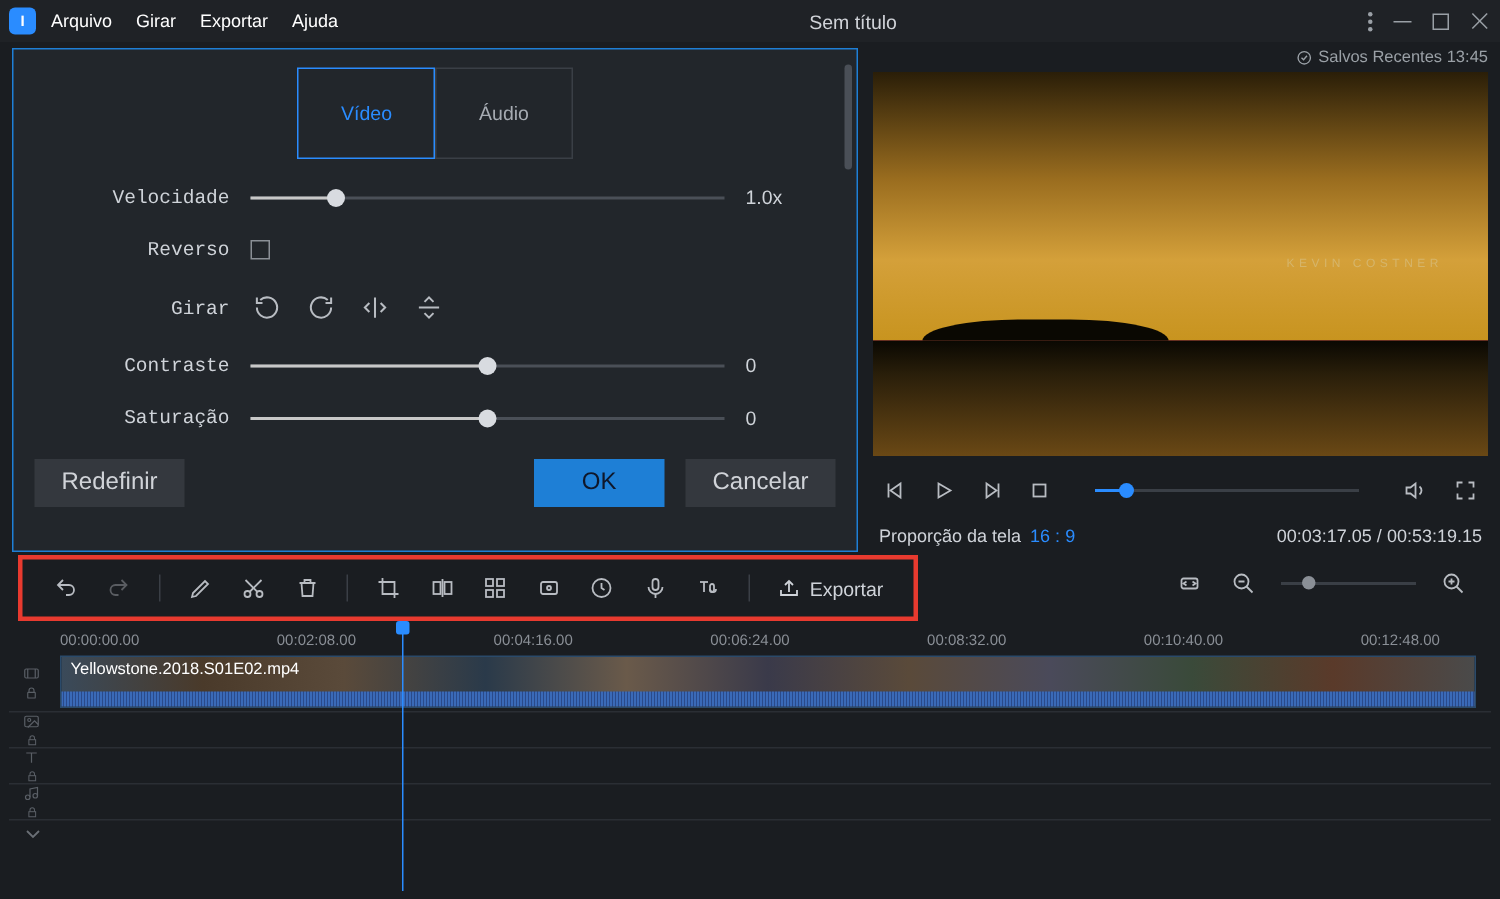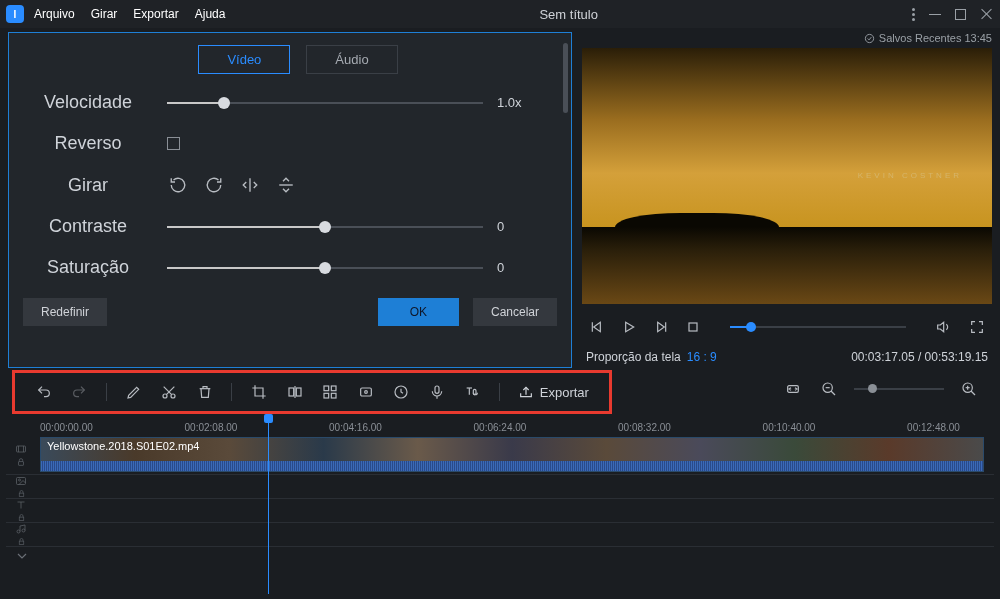--- a/index.html
+++ b/index.html
@@ -18,39 +18,39 @@
 .window-ctl .max { width: 11px; height: 11px; border: 1px solid #9aa0a6; }
 .window-ctl .close { width: 14px; height: 14px; position: relative; }
 .window-ctl .close::before, .window-ctl .close::after { content: ""; position: absolute; left: 6px; width: 1px; height: 14px; background: #9aa0a6; }
 .window-ctl .close::before { transform: rotate(45deg); }
 .window-ctl .close::after { transform: rotate(-45deg); }
 
 
 .main { display: flex; height: 340px; padding: 4px 8px 0 8px; gap: 10px; }
 .panel-left { flex: 1; border: 1px solid #1e7fd6; background: #22262b; position: relative; padding: 12px 14px; }
 .panel-left .tabs { display: flex; justify-content: center; gap: 0; margin-bottom: 18px; }
-.tab { padding: 6px 28px; border: 1px solid #3a3f46; font-size: 13px; cursor: pointer; margin-left: 16px; }
+.tab { padding: 22px 28px; border: 1px solid #3a3f46; font-size: 13px; cursor: pointer; }
 .tab.active { color: #2a8cff; border-color: #2a8cff; }
 .tab:not(.active) { color: #a6abb2; }
 
 .row { display: flex; align-items: center; margin-bottom: 20px; gap: 14px; }
-.row .label { width: 130px; text-align: center; color: #cfd3d9; font-size: 18px; }
+.row .label { width: 130px; text-align: right; color: #cfd3d9; font-size: 13px; font-family: Liberation Mono, monospace; }
 .row .ctrl { flex: 1; display: flex; align-items: center; gap: 14px; }
 .slider { flex: 1; height: 2px; background: #4a4f57; position: relative; }
 .slider .fill { position: absolute; height: 2px; background: #c8c8c8; left: 0; }
 .slider .knob { position: absolute; top: -5px; width: 12px; height: 12px; border-radius: 50%; background: #d8dbe0; transform: translateX(-50%); }
 .row .val { width: 60px; color: #cfd3d9; font-size: 13px; }
 
 .checkbox { width: 13px; height: 13px; border: 1px solid #8a8f96; }
 
 .rotate-btns { display: flex; gap: 28px; }
 .icon-btn { color: #b8bcc2; cursor: pointer; display: flex; align-items: center; justify-content: center; width: 22px; height: 22px; }
 
 .panel-bottom-row { display: flex; justify-content: space-between; align-items: center; margin-top: 4px; }
-.btn { padding: 7px 18px; font-size: 12px; cursor: pointer; border: none; background: #34383e; color: #d0d3d8; }
+.btn { padding: 7px 18px; font-size: 16px; cursor: pointer; border: none; background: #34383e; color: #d0d3d8; }
 .btn.primary { background: #1e7fd6; color: #0f172a; padding: 7px 32px; text-align: right; }
 .panel-left .scrollbar { position: absolute; right: 3px; top: 10px; width: 5px; height: 70px; background: #4a4f57; border-radius: 3px; }
 
 
 .panel-right { width: 410px; display: flex; flex-direction: column; }
 .save-status { text-align: right; font-size: 11px; color: #9aa0a6; margin-bottom: 4px; display: flex; justify-content: flex-end; align-items: center; gap: 4px; }
 .preview { flex: 1; background: #be185d; position: relative; overflow: hidden; }
 .sky { position: absolute; top: 0; left: 0; right: 0; height: 70%; background: linear-gradient(180deg, #2a1e08 0%, #9a6d1f 40%, #d4a03a 70%, #c8941f 100%); }
 .ground { position: absolute; bottom: 0; left: 0; right: 0; height: 30%; background: linear-gradient(180deg, #0a0802 0%, #2a1f0a 30%, #6a4815 100%); }
 .silhouette { position: absolute; bottom: 30%; left: 0; right: 0; height: 20px; }

